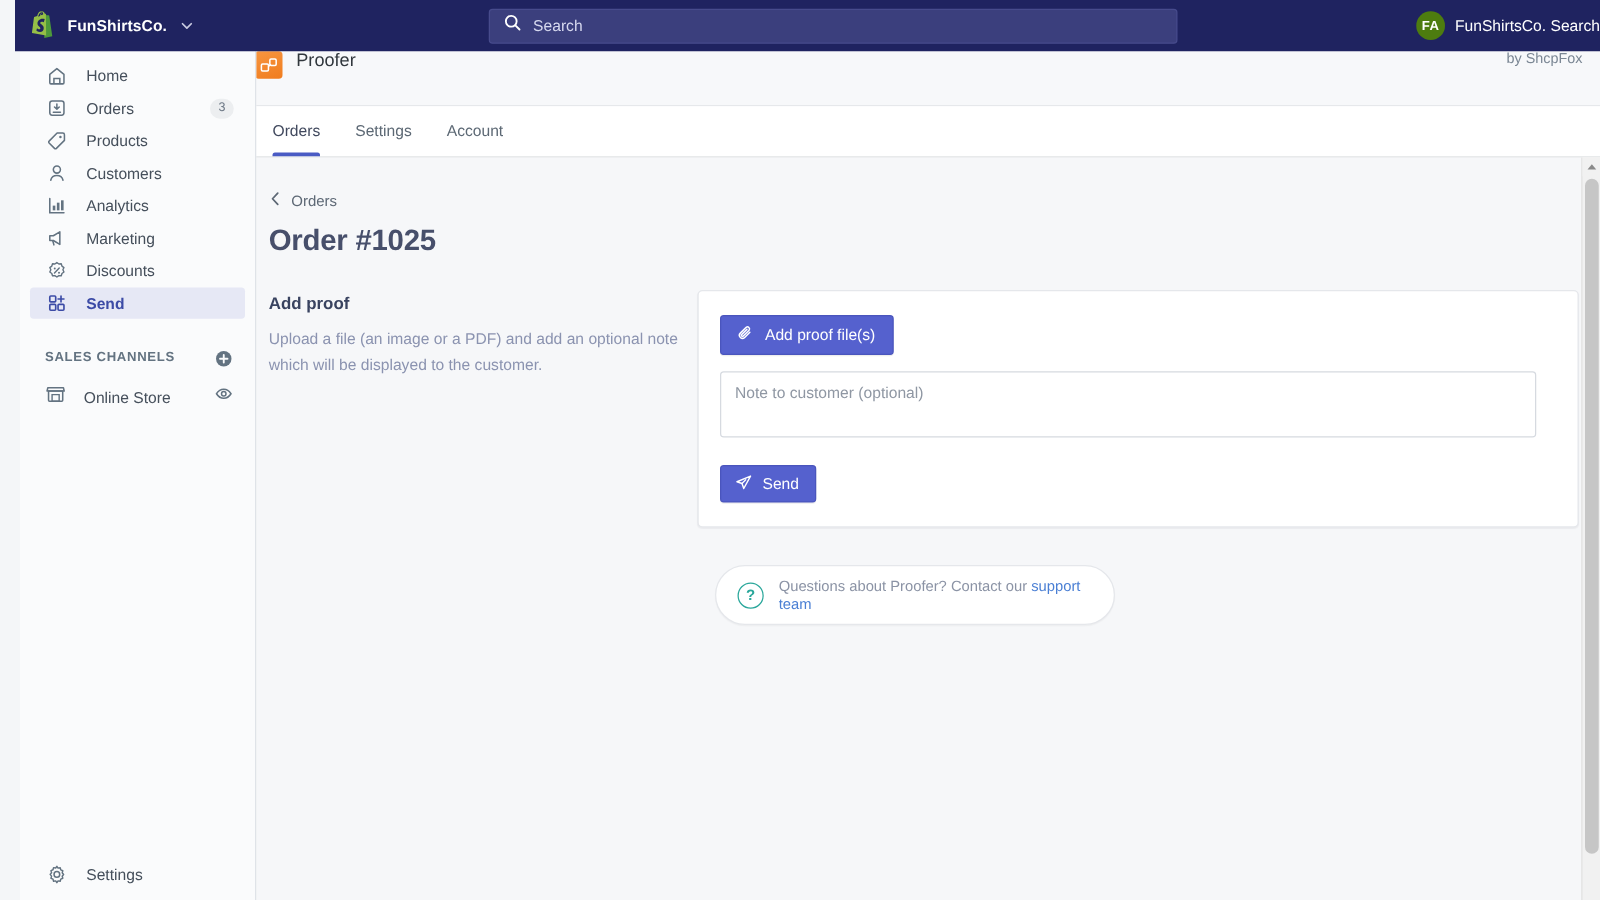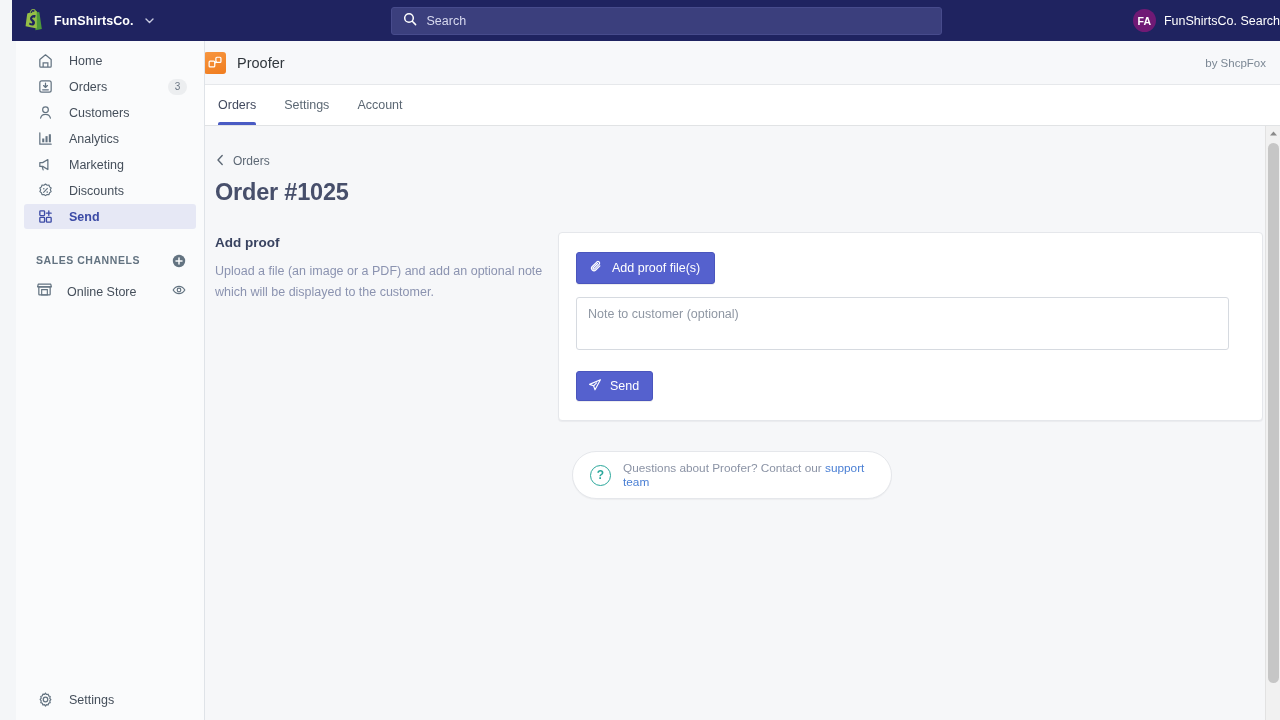--- a/index.html
+++ b/index.html
@@ -40,21 +40,21 @@
     border: 1px solid #474b8c;
   }
   .search-ph { color: #d7d9ef; font-size: 12.5px; }
 
   .userarea {
     display: flex; align-items: center; gap: 8px;
     padding-right: 12px; white-space: nowrap;
   }
   .avatar {
     width: 23px; height: 23px; border-radius: 50%;
-    background: #701a75; color: #fff;
+    background: #4d7c0f; color: #fff;
     font-size: 10.5px; font-weight: bold;
     display: flex; align-items: center; justify-content: center;
     letter-spacing: .3px;
   }
   .username { color: #fff; font-size: 12.5px; }
 
   
   .sidebar {
     position: absolute; top: 41px; left: 16px;
     width: 189px; height: 679px;
@@ -103,21 +103,21 @@
     position: absolute; bottom: 0; left: 0; right: 0;
     padding-bottom: 7px;
   }
 
   
   .apphead {
     position: absolute; top: 41px; left: 189px;
     width: 1091px; height: 44px;
     background: #f7f8fa;
     border-bottom: 1px solid #e6e8eb;
-    display: flex; align-items: center;
+    display: flex; 
     padding: 0 14px 0 15px;
     z-index: 10;
   }
   .app-icon {
     width: 22px; height: 22px; border-radius: 3px;
     background: linear-gradient(160deg,#f79640 0%,#f07c1e 100%);
     display: flex; align-items: center; justify-content: center;
     flex: 0 0 auto;
   }
   .app-title { font-size: 14.5px; color: #31373d; margin-left: 11px; flex: 1; }
@@ -285,20 +285,29 @@
       <span class="ic">
         <svg width="17" height="17" viewBox="0 0 18 18">
             <rect x="3" y="3" width="12" height="12" rx="2" fill="none" stroke="#637381" stroke-width="1.3"></rect>
             <path d="M9 5.5v4.2M7 8l2 2 2-2M6 12.5h6" fill="none" stroke="#637381" stroke-width="1.3" stroke-linecap="round" stroke-linejoin="round"></path>
           </svg>
       </span>
       <span class="lbl">Orders</span>
       <span class="badge">3</span>
     </div>
 
+    <div class="nav-item">
+      <span class="ic">
+        <svg width="17" height="17" viewBox="0 0 18 18">
+            <path d="M9.2 2.6H14a1.4 1.4 0 011.4 1.4v4.8L8.6 15.6a1.1 1.1 0 01-1.6 0L2.4 11a1.1 1.1 0 010-1.6L9.2 2.6z" fill="none" stroke="#637381" stroke-width="1.3" stroke-linejoin="round"></path>
+            <circle cx="12" cy="6" r="1.05" fill="#637381"></circle>
+          </svg>
+      </span>
+      <span class="lbl">Products</span>
+    </div>
 
     <div class="nav-item">
       <span class="ic">
         <svg width="17" height="17" viewBox="0 0 18 18">
             <circle cx="9" cy="6" r="3" fill="none" stroke="#637381" stroke-width="1.3"></circle>
             <path d="M3.8 15c.6-2.6 2.7-4 5.2-4s4.6 1.4 5.2 4" fill="none" stroke="#637381" stroke-width="1.3" stroke-linecap="round"></path>
           </svg>
       </span>
       <span class="lbl">Customers</span>
     </div>

